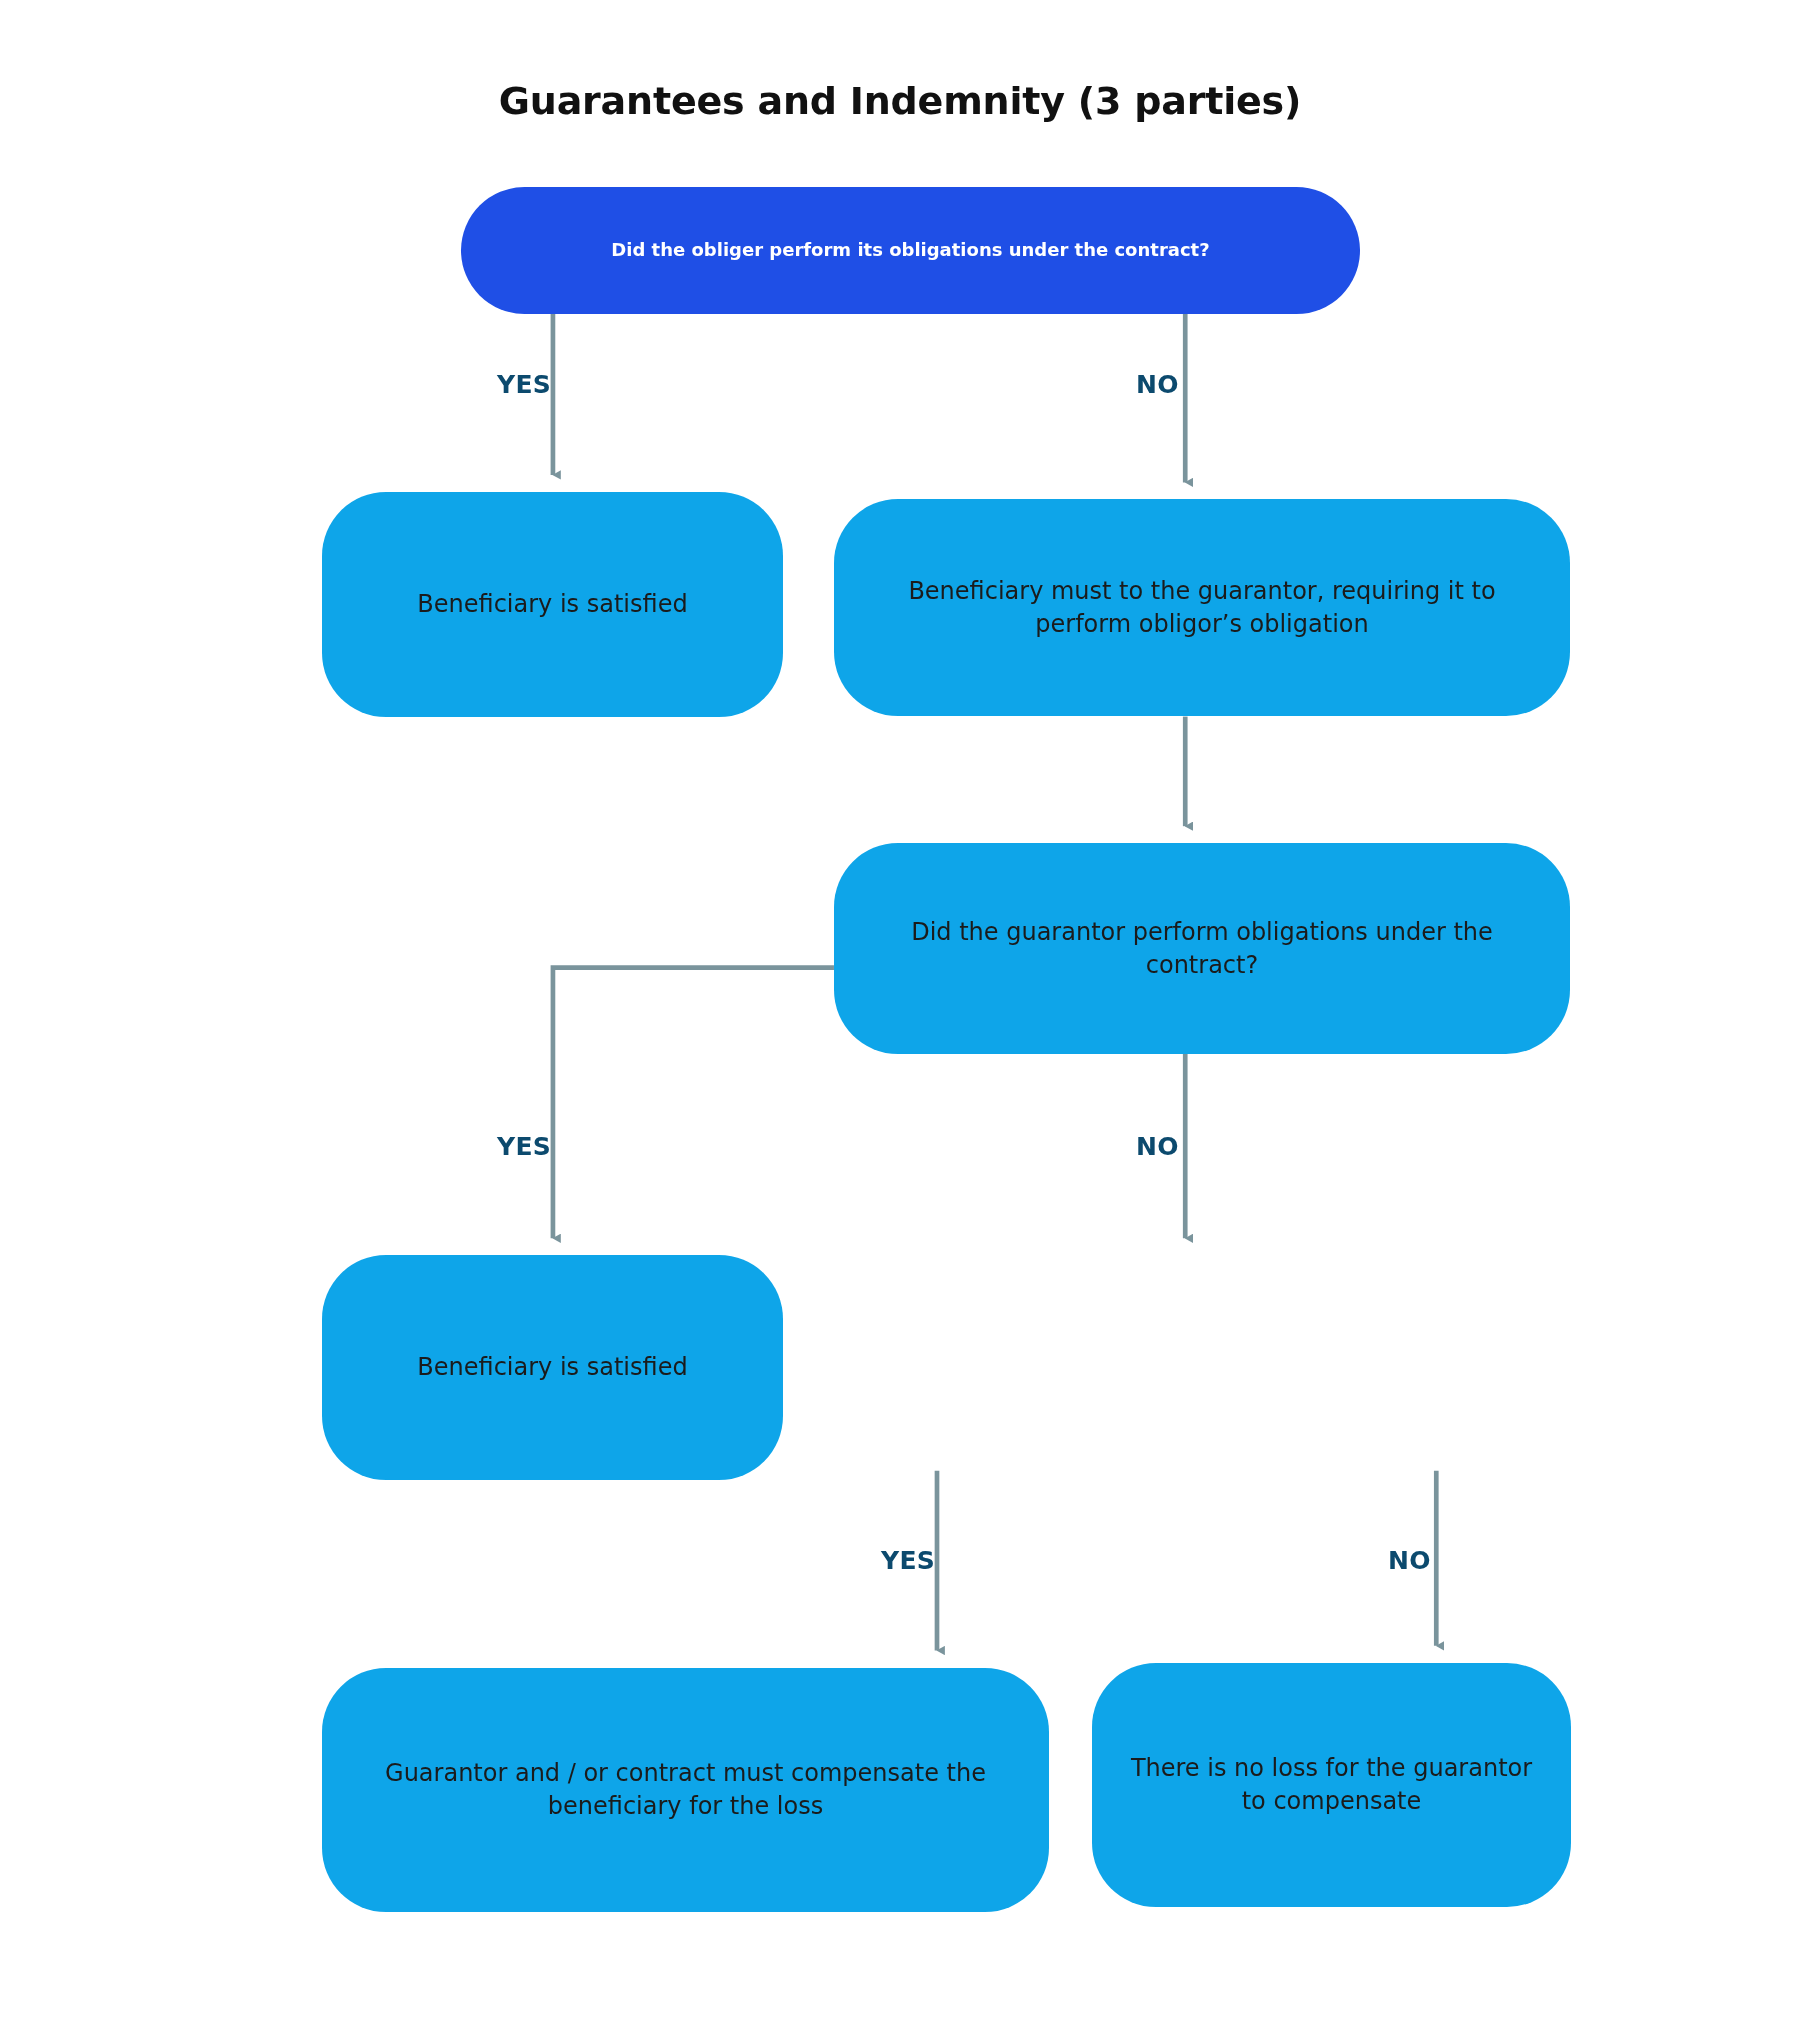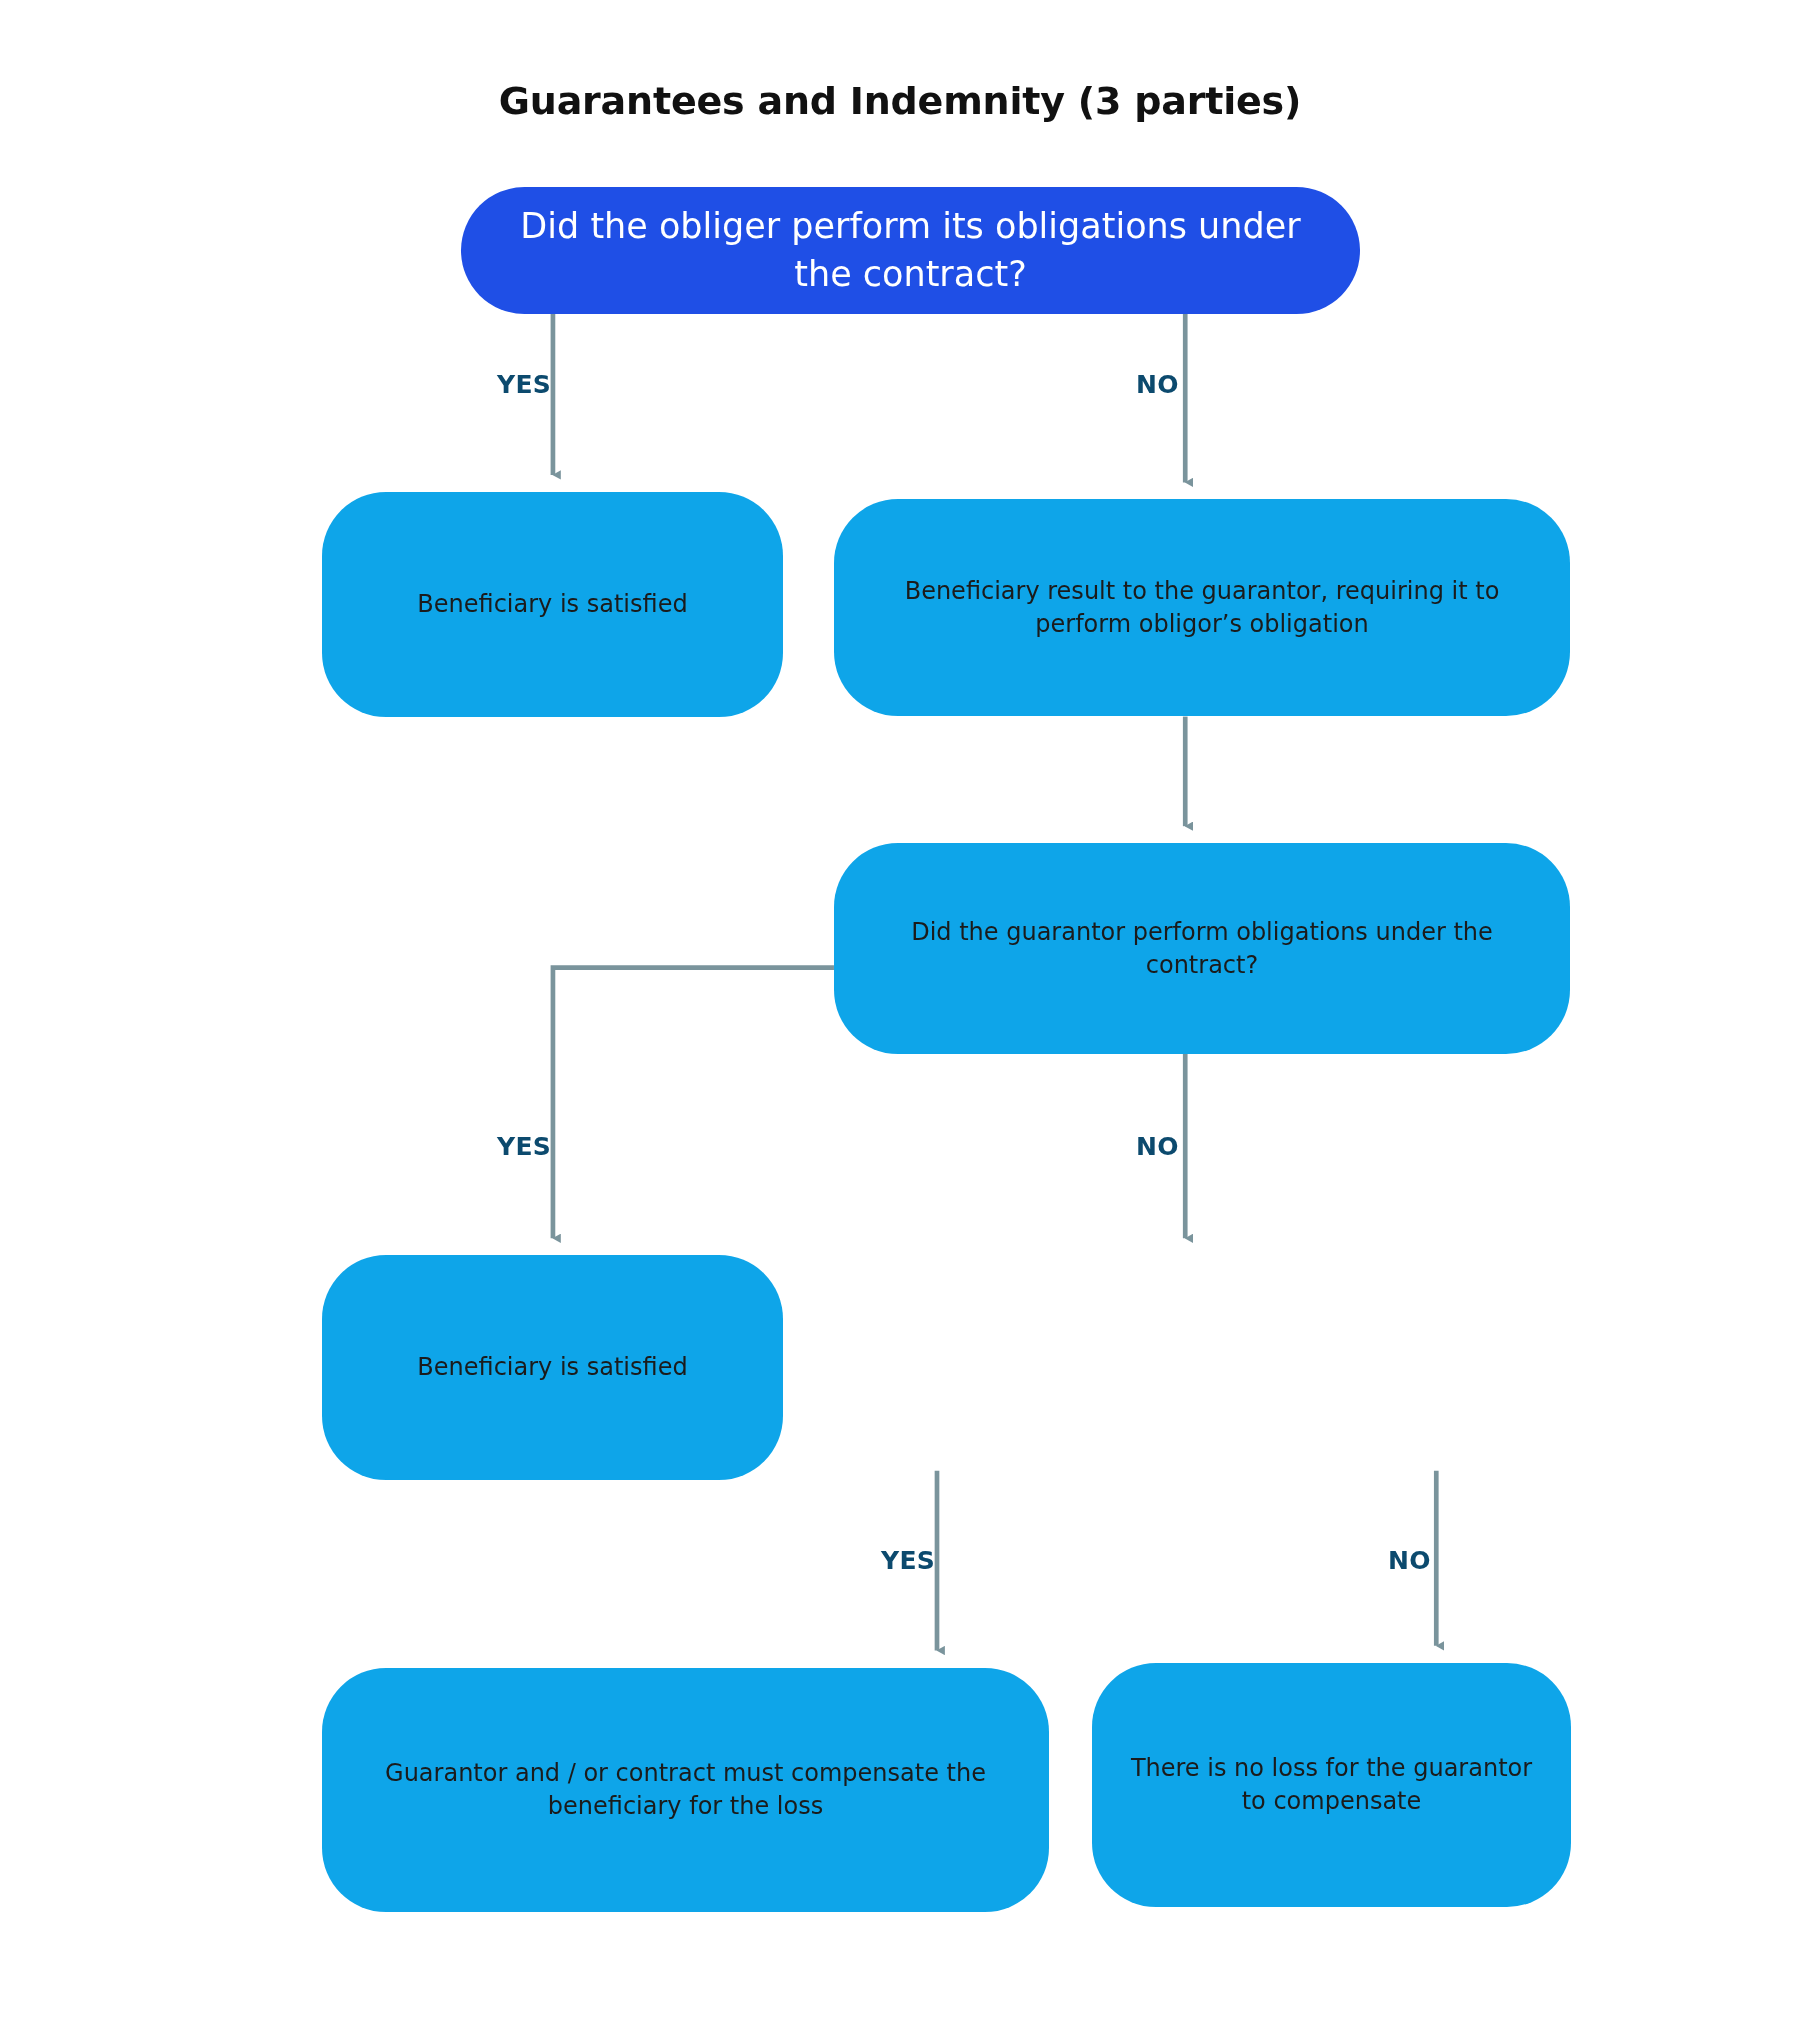--- a/index.html
+++ b/index.html
@@ -42,22 +42,22 @@
     justify-content: center;
     text-align: center;
     border-radius: 64px;
     padding: 9.4px 32px;
     line-height: 1.36;
   }
 
   .node-root {
     background: #1f4fe6;
     color: #ffffff;
-    font-size: 35px;
-    font-weight: normal;
+    font-size: 18px;
+    font-weight: bold;
     border-radius: 66px;
   }
 
   .node-plain {
     background: #0ea5e9;
     color: #1b1b1b;
     font-size: 24px;
     font-weight: normal;
   }
 
@@ -107,21 +107,21 @@
     <line x1="1533" y1="1570" x2="1533" y2="1757" stroke="#7a949c" stroke-width="5" marker-end="url(#arrowhead)"></line>
   </svg>
 
   <div class="node node-root" style="left:461px; top:187px; width:899px; height:127px;">Did the obliger perform its obligations under the contract?</div>
 
   <div class="edge-label" style="left:497px; top:370px;">YES</div>
   <div class="edge-label" style="left:1136px; top:370px;">NO</div>
 
   <div class="node node-plain" style="left:322px; top:492px; width:461px; height:225px;">Beneficiary is satisfied</div>
 
-  <div class="node node-plain" style="left:834px; top:499px; width:736px; height:217px;">Beneficiary result to the guarantor, requiring it to perform obligor’s obligation</div>
+  <div class="node node-plain" style="left:834px; top:499px; width:736px; height:217px;">Beneficiary must to the guarantor, requiring it to perform obligor’s obligation</div>
 
   <div class="node node-plain" style="left:834px; top:843px; width:736px; height:211px;">Did the guarantor perform obligations under the contract?</div>
 
   <div class="edge-label" style="left:497px; top:1132px;">YES</div>
   <div class="edge-label" style="left:1136px; top:1132px;">NO</div>
 
   <div class="node node-plain" style="left:322px; top:1255px; width:461px; height:225px;">Beneficiary is satisfied</div>
 
 
   <div class="edge-label" style="left:881px; top:1546px;">YES</div>

